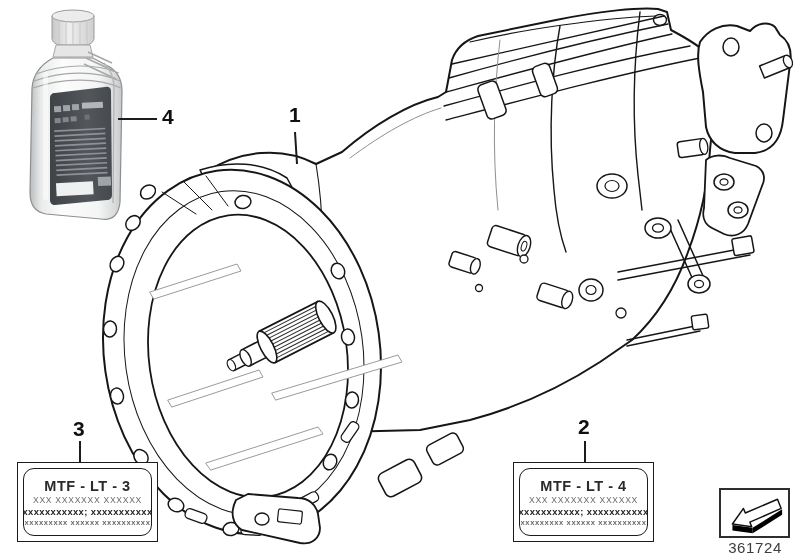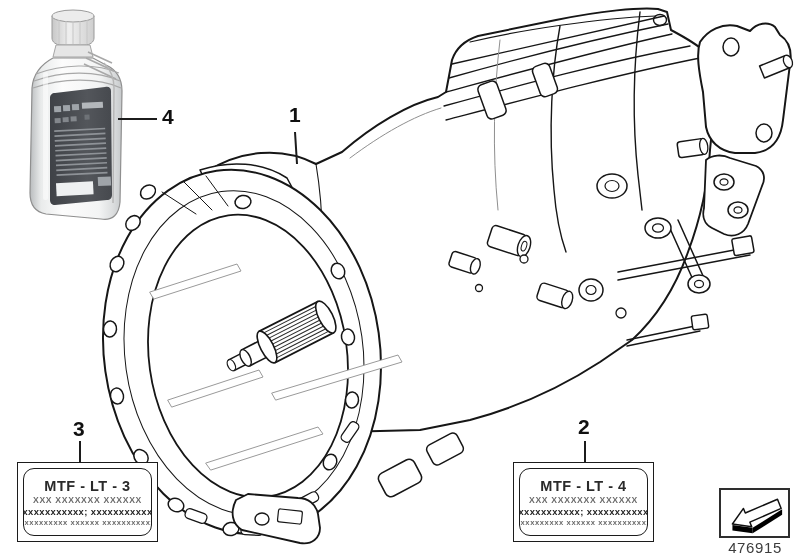--- a/index.html
+++ b/index.html
@@ -5,21 +5,21 @@
   html,body{margin:0;padding:0;background:#fff;}
   .stage{position:relative;width:800px;height:560px;background:#fff;overflow:hidden;
          font-family:"Liberation Sans",sans-serif;}
   .stage svg.drawing{position:absolute;left:0;top:0;}
   .callout{position:absolute;font-weight:700;font-size:21px;color:#101010;line-height:1;cursor:default;}
   .part-label{position:absolute;width:141px;height:80px;border:1.7px solid #1c1c1c;background:#fff;
               box-sizing:border-box;padding:5px;}
   .part-label-inner{border:1.5px solid #1c1c1c;border-radius:11px;height:100%;box-sizing:border-box;
               display:flex;flex-direction:column;align-items:center;justify-content:center;gap:1px;overflow:hidden;}
   .pl-title{font-size:14.5px;font-weight:600;color:#2a2a2a;letter-spacing:.5px;white-space:nowrap;}
-  .pl-row1{font-size:8.6px;color:#6b6b6b;font-weight:700;letter-spacing:.7px;white-space:nowrap;}
+  .pl-row1{font-size:8.6px;color:#6b6b6b;font-weight:400;letter-spacing:.7px;white-space:nowrap;}
   .pl-row2{font-size:9.4px;color:#1e1e1e;font-weight:700;letter-spacing:.4px;white-space:nowrap;}
   .pl-row3{font-size:7.6px;color:#6b6b6b;font-weight:600;letter-spacing:.6px;white-space:nowrap;}
   .arrow-box{position:absolute;left:719px;top:488px;width:71px;height:50px;border:2px solid #2e2e2e;
              box-sizing:border-box;background:#fff;display:flex;align-items:center;justify-content:center;}
   .diagram-number{position:absolute;left:712px;top:539px;width:86px;text-align:center;
              font-size:15px;color:#3c3c3c;letter-spacing:.6px;}
 </style>
 </head>
 <body>
 
@@ -264,15 +264,15 @@
     </div>
   </div>
 
   <div class="arrow-box">
     <svg width="67" height="46" viewBox="0 0 70 50">
       <path d="M11,38 L33,41 L33,47 L11,44 Z" fill="#000"></path>
       <path d="M33,41 L65,21 L65,27 L33,47 Z" fill="#000"></path>
       <path d="M60,10 L25,25 L23,20 L11,37 L32,40 L30,35 L64,20 Z" fill="#fff" stroke="#111" stroke-width="1.6" stroke-linejoin="round"></path>
     </svg>
   </div>
-  <div class="diagram-number">476915</div>
+  <div class="diagram-number">361724</div>
 
 </div>
 
 </body></html>

